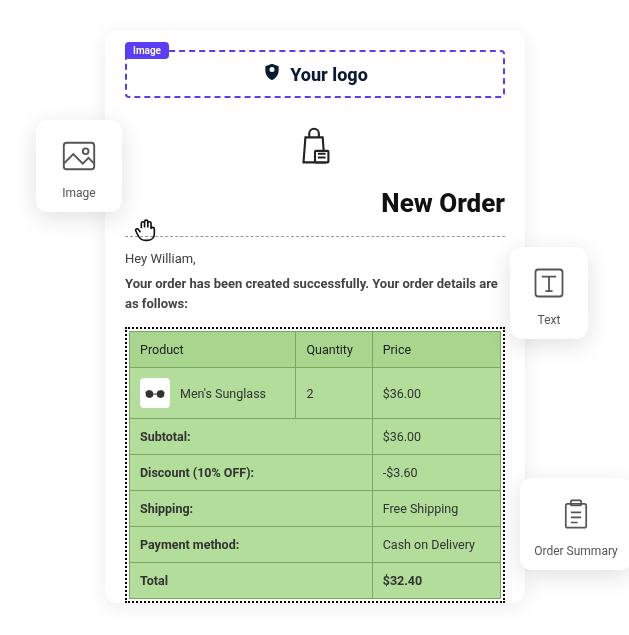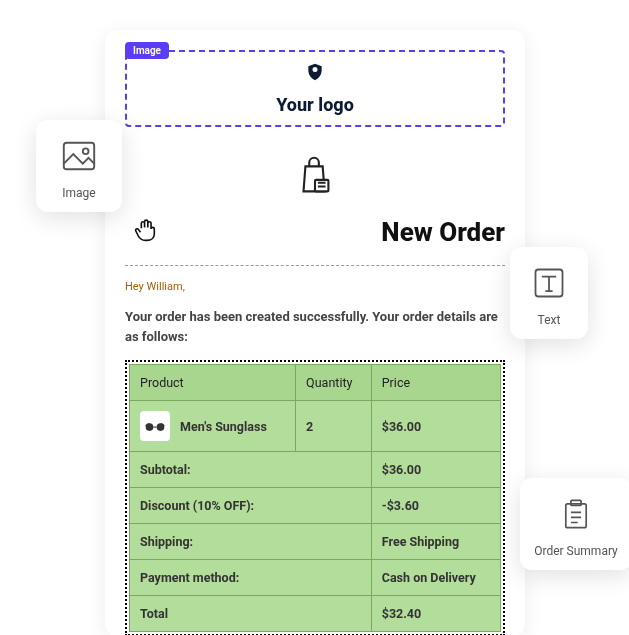--- a/index.html
+++ b/index.html
@@ -38,42 +38,41 @@
     padding: 3px 8px;
     border-radius: 4px;
   }
   .logo-inner {
     display: inline-flex;
     align-items: center;
     gap: 8px;
     font-weight: 800;
     font-size: 18px;
     color: #0b1b34;
-    flex-direction: column;
   }
   .hero-icon {
     text-align: center;
     margin-top: 26px;
   }
   .page-title {
     text-align: right;
     font-size: 26px;
     font-weight: 800;
     color: #111;
     margin-top: 14px;
   }
   .hr-dash {
     border: none;
     border-top: 1.5px dashed #999;
     margin: 18px 0 14px 0;
   }
   .greeting {
-    font-size: 11px;
-    color: #a16207;
-    margin-bottom: 14px;
+    font-size: 13px;
+    color: #404040;
+    margin-bottom: 8px;
   }
   .intro {
     font-size: 13px;
     color: #444;
     line-height: 1.5;
     margin-bottom: 14px;
     font-weight: bold;
   }
   .order-wrap {
     border: 2px dotted #000;
@@ -83,21 +82,20 @@
     width: 100%;
     border-collapse: collapse;
     font-size: 12.5px;
   }
   table.order th, table.order td {
     border: 1px solid #7aa85f;
     padding: 10px 10px;
     text-align: left;
     background: #b3dd9a;
     color: #333;
-    font-weight: bold;
   }
   table.order th {
     font-weight: 400;
     background: #a9d68e;
     color: #222;
   }
   table.order .label-cell { font-weight: 700; }
   .prod-cell {
     display: flex;
     align-items: center;

